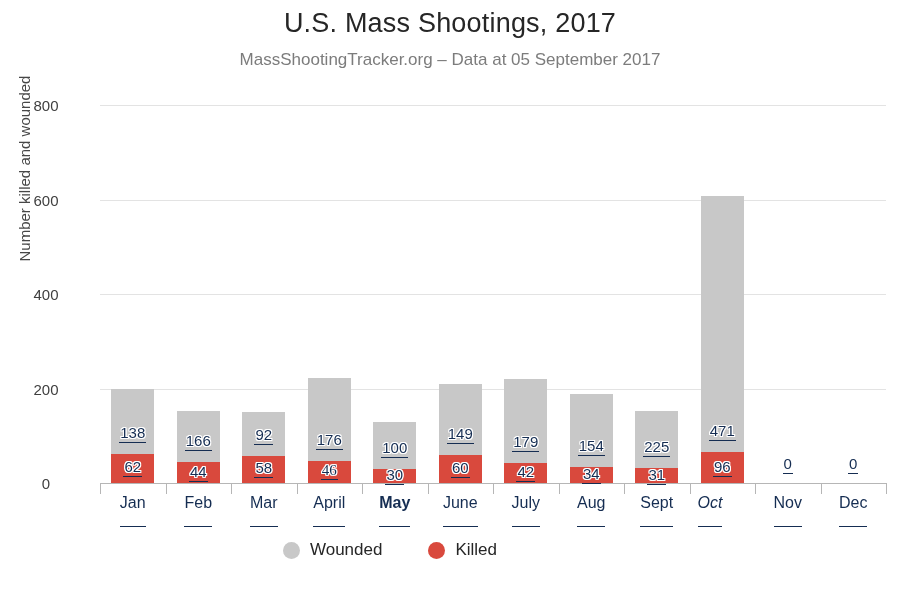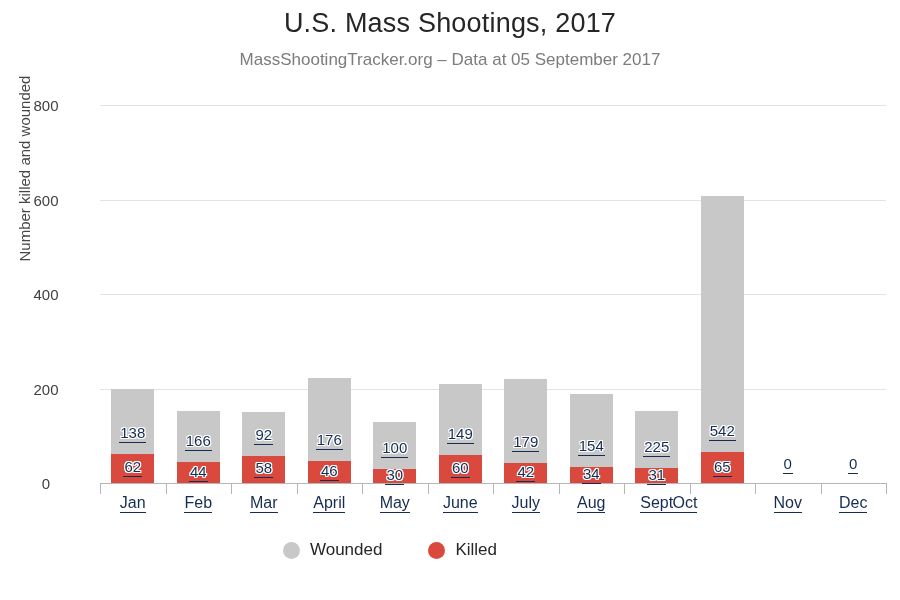--- a/index.html
+++ b/index.html
@@ -138,21 +138,21 @@
   .xlabel {
     position: absolute;
     top: 494px;
     width: 90px;
     text-align: center;
     font-size: 16px;
     color: #152d52;
   }
   .xlabel span {
     border-bottom: 1px solid #152d52;
-    padding-bottom: 1px;
+    padding-bottom: 15px;
   }
 
   
   .legend {
     position: absolute;
     left: 0;
     top: 540px;
     width: 780px;
     display: flex;
     justify-content: center;
@@ -254,26 +254,26 @@
       <div class="xtick" style="left: 689.5px;"></div>
       <div class="xtick" style="left: 755px;"></div>
       <div class="xtick" style="left: 820.5px;"></div>
       <div class="xtick" style="left: 886px;"></div>
     </div>
   <div id="xlabels-layer">
       <div class="xlabel" style="left: 87.75px;"><span>Jan</span></div>
       <div class="xlabel" style="left: 153.25px;"><span>Feb</span></div>
       <div class="xlabel" style="left: 218.75px;"><span>Mar</span></div>
       <div class="xlabel" style="left: 284.25px;"><span>April</span></div>
-      <div class="xlabel" style="left: 349.75px;"><span>May</span></div>
+      <div class="xlabel" style="left: 349.75px; font-weight: bold;"><span>May</span></div>
       <div class="xlabel" style="left: 415.25px;"><span>June</span></div>
       <div class="xlabel" style="left: 480.75px;"><span>July</span></div>
       <div class="xlabel" style="left: 546.25px;"><span>Aug</span></div>
       <div class="xlabel" style="left: 611.75px;"><span>Sept</span></div>
-      <div class="xlabel" style="left: 640px;"><span>Oct</span></div>
+      <div class="xlabel" style="left: 665px; font-style: italic;"><span>Oct</span></div>
       <div class="xlabel" style="left: 742.75px;"><span>Nov</span></div>
       <div class="xlabel" style="left: 808.25px;"><span>Dec</span></div>
     </div>
 
   <div class="legend" id="legend-layer">
       <div class="legend-item">
         <span class="legend-dot" style="background: rgb(200, 200, 200);"></span>
         <span class="legend-text">Wounded</span>
       </div>
       <div class="legend-item">
@@ -281,29 +281,29 @@
         <span class="legend-text">Killed</span>
       </div>
     </div>
 
 <div class="vlabel" style="left: 87.75px; top: 458.353px;"><span>62</span></div>
     <div class="vlabel" style="left: 87.75px; top: 423.705px;"><span>138</span></div>
     <div class="vlabel" style="left: 153.25px; top: 462.605px;"><span>44</span></div>
     <div class="vlabel" style="left: 153.25px; top: 432.21px;"><span>166</span></div>
     <div class="vlabel" style="left: 218.75px; top: 459.298px;"><span>58</span></div>
     <div class="vlabel" style="left: 218.75px; top: 425.595px;"><span>92</span></div>
-    <div class="vlabel" style="left: 284.25px; top: 462.132px;"><span>46</span></div>
+    <div class="vlabel" style="left: 284.25px; top: 462.132px; font-family: Liberation Serif, serif;"><span>46</span></div>
     <div class="vlabel" style="left: 284.25px; top: 431.265px;"><span>176</span></div>
     <div class="vlabel" style="left: 349.75px; top: 465.913px;"><span>30</span></div>
     <div class="vlabel" style="left: 349.75px; top: 438.825px;"><span>100</span></div>
     <div class="vlabel" style="left: 415.25px; top: 458.825px;"><span>60</span></div>
     <div class="vlabel" style="left: 415.25px; top: 424.65px;"><span>149</span></div>
     <div class="vlabel" style="left: 480.75px; top: 463.077px;"><span>42</span></div>
     <div class="vlabel" style="left: 480.75px; top: 433.155px;"><span>179</span></div>
     <div class="vlabel" style="left: 546.25px; top: 464.967px;"><span>34</span></div>
     <div class="vlabel" style="left: 546.25px; top: 436.935px;"><span>154</span></div>
     <div class="vlabel" style="left: 611.75px; top: 465.676px;"><span>31</span></div>
     <div class="vlabel" style="left: 611.75px; top: 438.353px;"><span>225</span></div>
-    <div class="vlabel" style="left: 677.25px; top: 457.644px;"><span>65</span></div>
-    <div class="vlabel" style="left: 677.25px; top: 422.288px;"><span>542</span></div>
+    <div class="vlabel" style="left: 677.25px; top: 457.644px;"><span>96</span></div>
+    <div class="vlabel" style="left: 677.25px; top: 422.288px;"><span>471</span></div>
     <div class="vlabel" style="left: 742.75px; top: 455px;"><span>0</span></div>
     <div class="vlabel" style="left: 808.25px; top: 455px;"><span>0</span></div>
   </div>
 
 </body></html>

